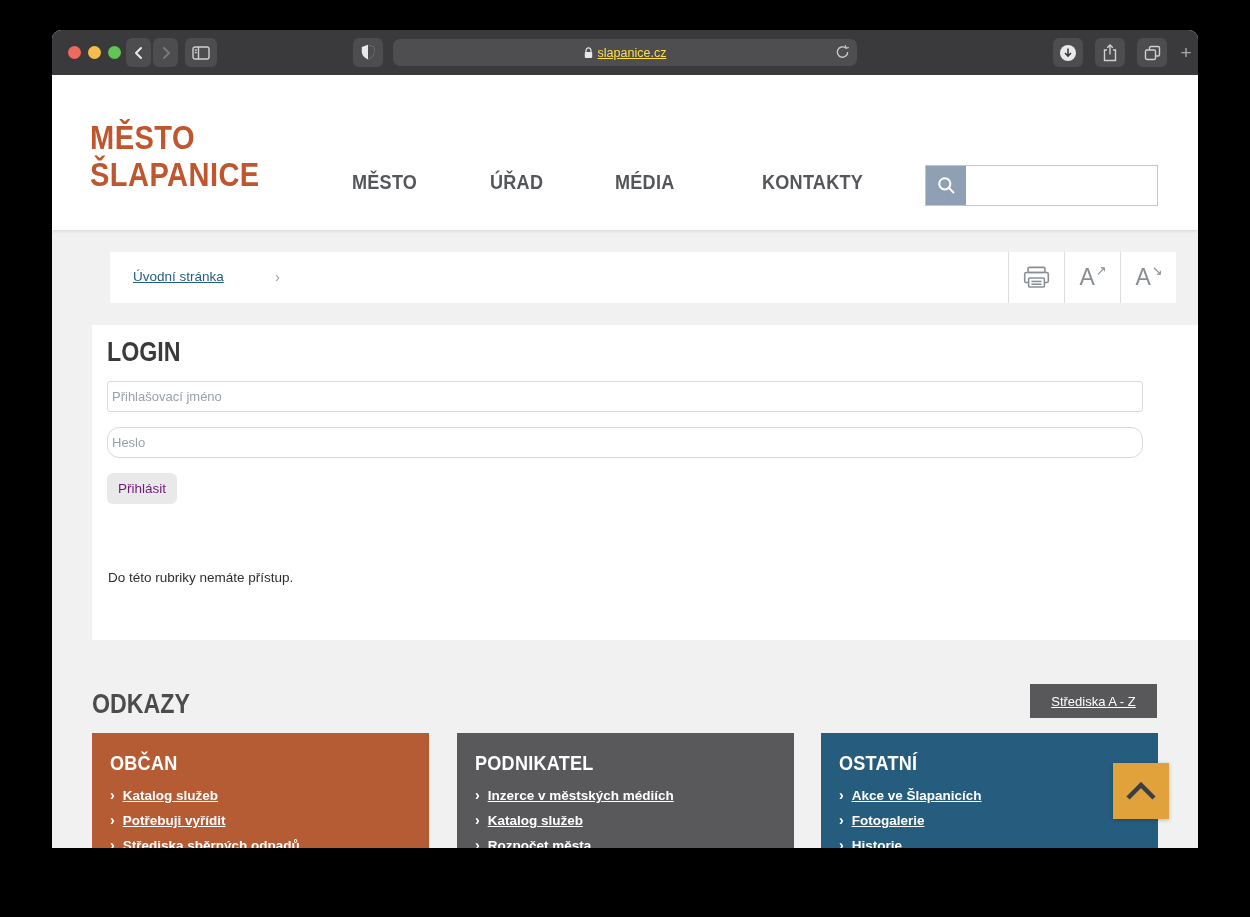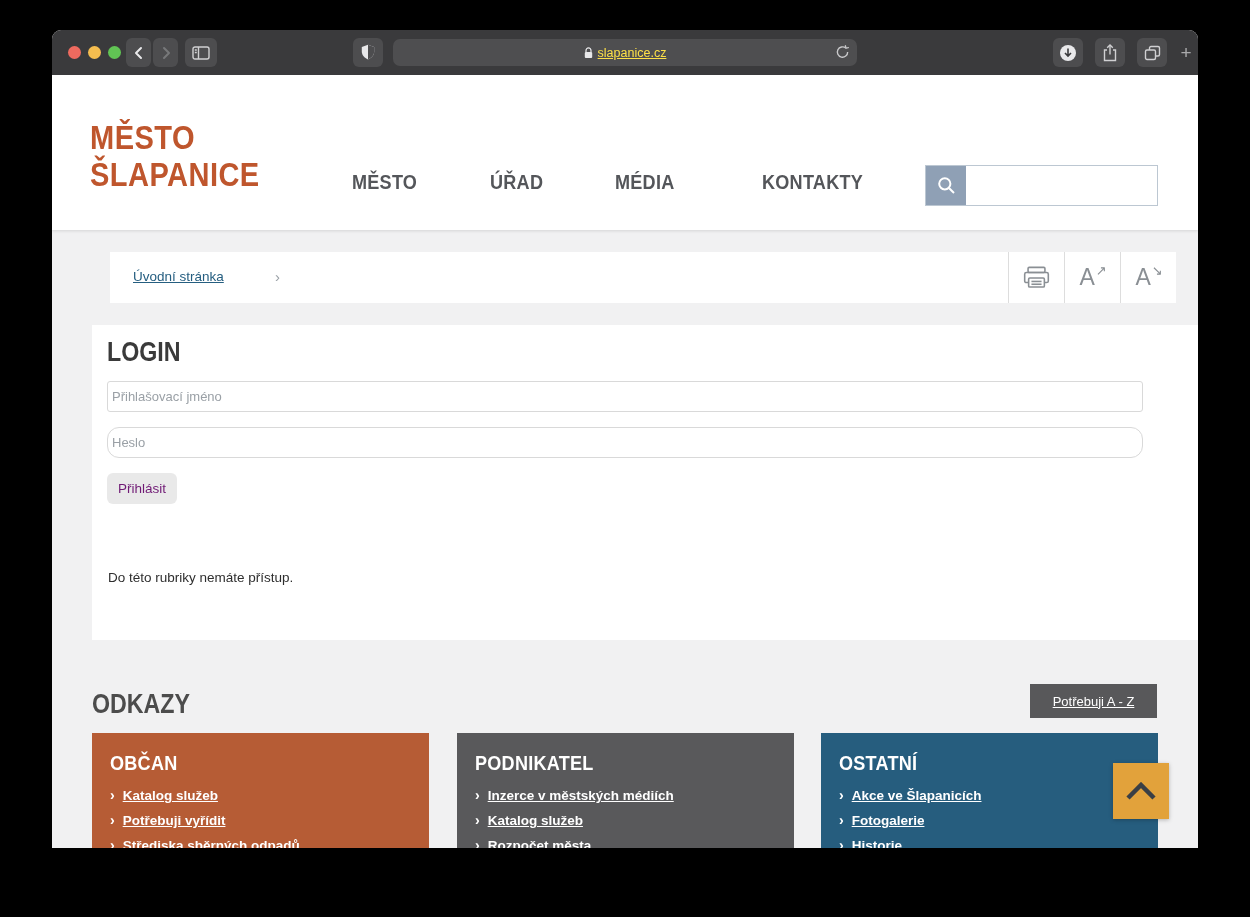--- a/index.html
+++ b/index.html
@@ -217,21 +217,21 @@
       <div class="login-panel">
         <div class="login-title cond">LOGIN</div>
         <input class="login-input inp-user" type="text" placeholder="Přihlašovací jméno" style="">
         <input class="login-input inp-pass" type="text" placeholder="Heslo" style="">
         <button class="login-btn">Přihlásit</button>
         <div class="login-msg">Do této rubriky nemáte přístup.</div>
       </div>
 
       <div class="odkazy-title cond">ODKAZY</div>
       <div class="register-btn">
-        <span>Potřebuji A - Z</span>
+        <span>Střediska A - Z</span>
       </div>
 
       <div class="col col-0">
         <div class="col-title cond">OBČAN</div>
         <div class="col-link-row">
           <span class="col-chev">›</span>
           <a class="col-link" href="#">Katalog služeb</a>
         </div>
         <div class="col-link-row">
           <span class="col-chev">›</span>

